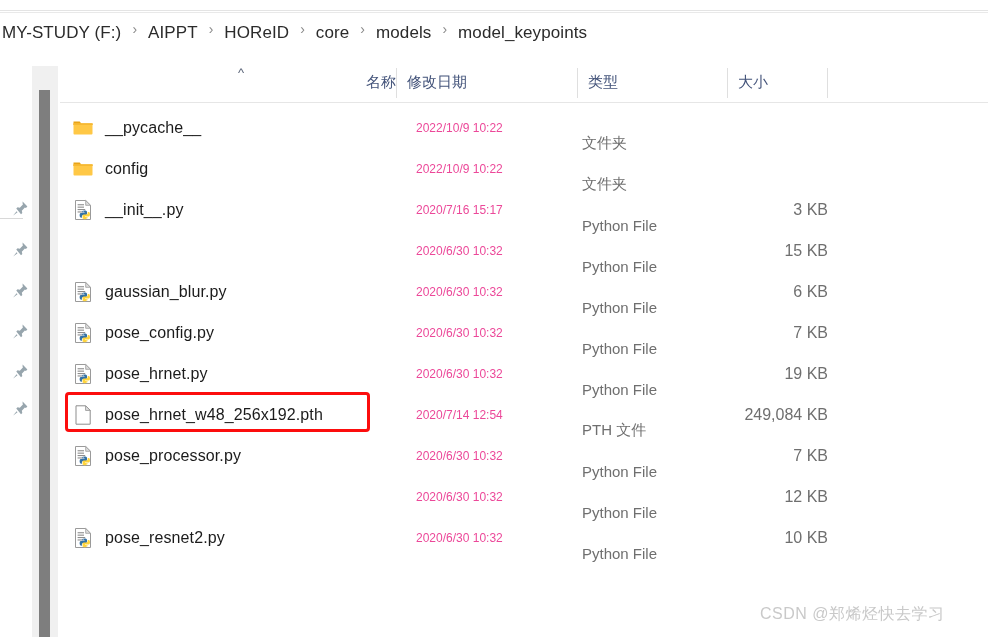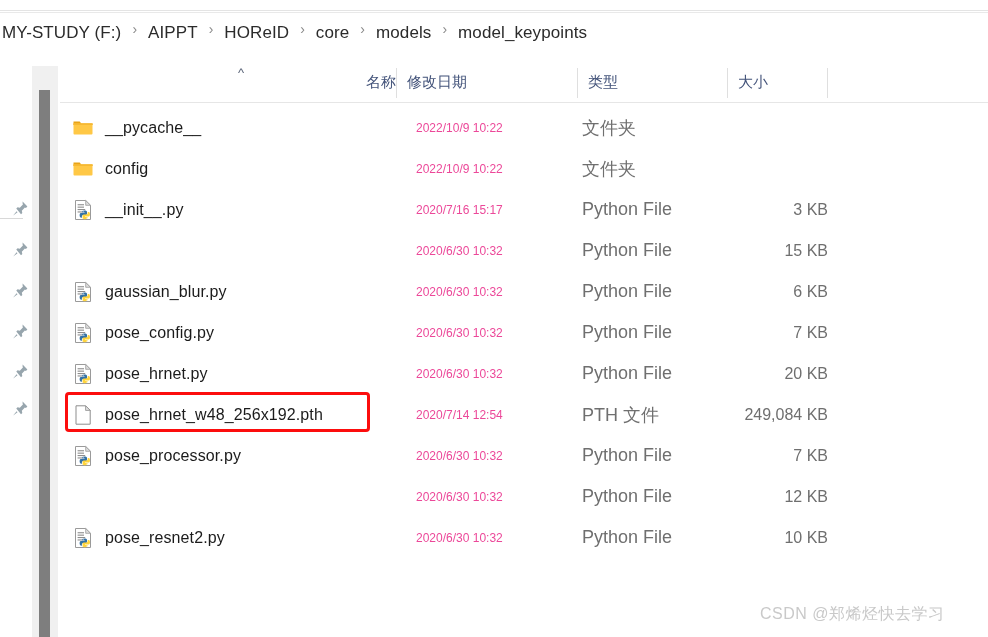--- a/index.html
+++ b/index.html
@@ -196,25 +196,25 @@
     top: 0;
     height: 41px;
     display: flex;
     align-items: center;
     font-size: 12px;
     color: #ec4899;
   }
   .cell-type {
     position: absolute;
     left: 522px;
-    top: 0;
+    top: 16px;
     height: 41px;
     display: flex;
     align-items: center;
-    font-size: 18px;
+    font-size: 15px;
     color: #6f6f6f;
   }
   .cell-size {
     position: absolute;
     left: 600px;
     top: 0;
     width: 168px;
     height: 41px;
     display: flex;
     align-items: center;
@@ -448,21 +448,21 @@
               <rect x="5.6" y="10" width="7.6" height="1.1"></rect>
               <rect x="5.6" y="12.4" width="5" height="1.1"></rect>
             </g>
             <path d="M12.6 11.4c-2.5 0-2.4 1.1-2.4 1.1v1.1h2.4v.4h-3.4s-1.6-.2-1.6 2.3 1.4 2.4 1.4 2.4h.9v-1.2s0-1.4 1.4-1.4h2.4s1.3 0 1.3-1.3v-2.1s.2-1.3-2.4-1.3zm-1.3.8a.45.45 0 1 1 0 .9.45.45 0 0 1 0-.9z" fill="#3572a5"></path>
             <path d="M13 20.2c2.5 0 2.4-1.1 2.4-1.1V18H13v-.4h3.4s1.6.2 1.6-2.3-1.4-2.4-1.4-2.4h-.9v1.2s0 1.4-1.4 1.4h-2.4s-1.3 0-1.3 1.3v2.1s-.2 1.3 2.4 1.3zm1.3-.8a.45.45 0 1 1 0-.9.45.45 0 0 1 0 .9z" fill="#ffd43b"></path>
           </svg>
           <span class="fname">pose_hrnet.py</span>
         </div>
         <div class="cell-date">2020/6/30 10:32</div>
         <div class="cell-type">Python File</div>
-        <div class="cell-size">20 KB</div>
+        <div class="cell-size">19 KB</div>
       </div>
       <div class="file-row" style="top: 290px;">
         <div class="cell-name">
           <svg class="ic" viewBox="0 0 22 22">
             <path d="M4 1.8h9.6l4.6 4.6v13.8H4z" fill="#ffffff" stroke="#8d8d8d" stroke-width="1"></path>
             <path d="M13.6 1.8l4.6 4.6h-4.6z" fill="#e2e2e2" stroke="#8d8d8d" stroke-width="0.8"></path>
           </svg>
           <span class="fname">pose_hrnet_w48_256x192.pth</span>
         </div>
         <div class="cell-date">2020/7/14 12:54</div>

